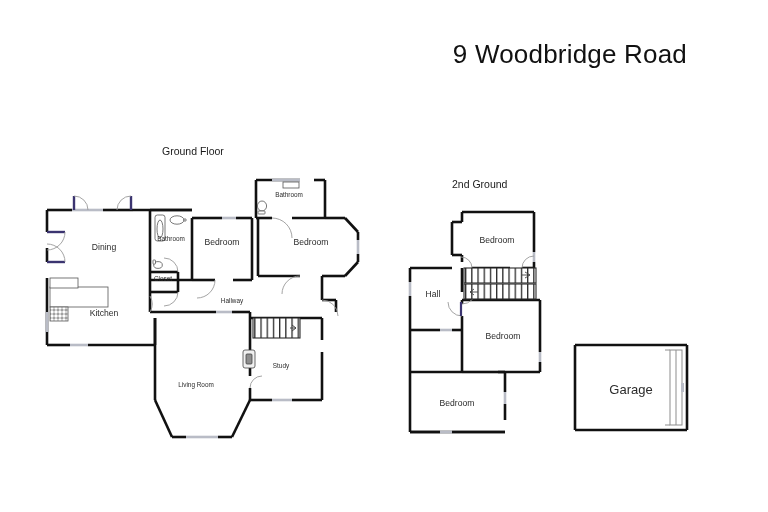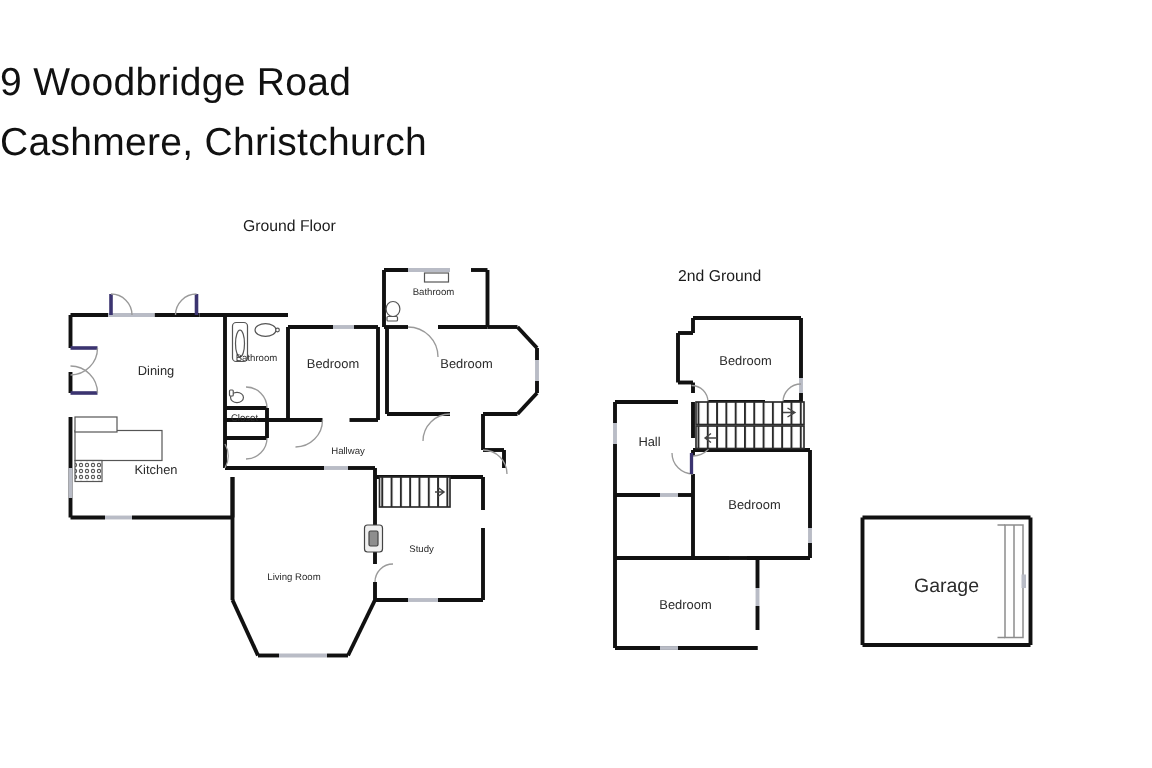--- a/index.html
+++ b/index.html
@@ -13,21 +13,21 @@
     position: relative;
     overflow: hidden;
     font-family: "Liberation Sans", sans-serif;
     color: #1a1a1a;
   }
   #titles {
     position: absolute;
     top: 34px;
     left: 0;
     width: 687px;
-    text-align: left;
+    text-align: right;
   }
   #titles .line {
     font-size: 26px;
     font-weight: 400;
     line-height: 40px;
     letter-spacing: 0.2px;
     color: #111111;
   }
   .plan-label {
     position: absolute;
@@ -54,21 +54,20 @@
   }
   svg#plan text.room.garage {
     font-size: 13px;
   }
 </style>
 </head>
 <body>
 
 <div id="titles">
   <div class="line">9 Woodbridge Road</div>
-  <div class="line">Cashmere, Christchurch</div>
 </div>
 
 <div class="plan-label" id="label-ground">Ground Floor</div>
 <div class="plan-label" id="label-second">2nd Ground</div>
 
 <svg id="plan" width="768" height="512" viewBox="0 0 768 512">
 
   <defs>
 
     <pattern id="stairHatchH" width="6.2" height="10" patternUnits="userSpaceOnUse">

